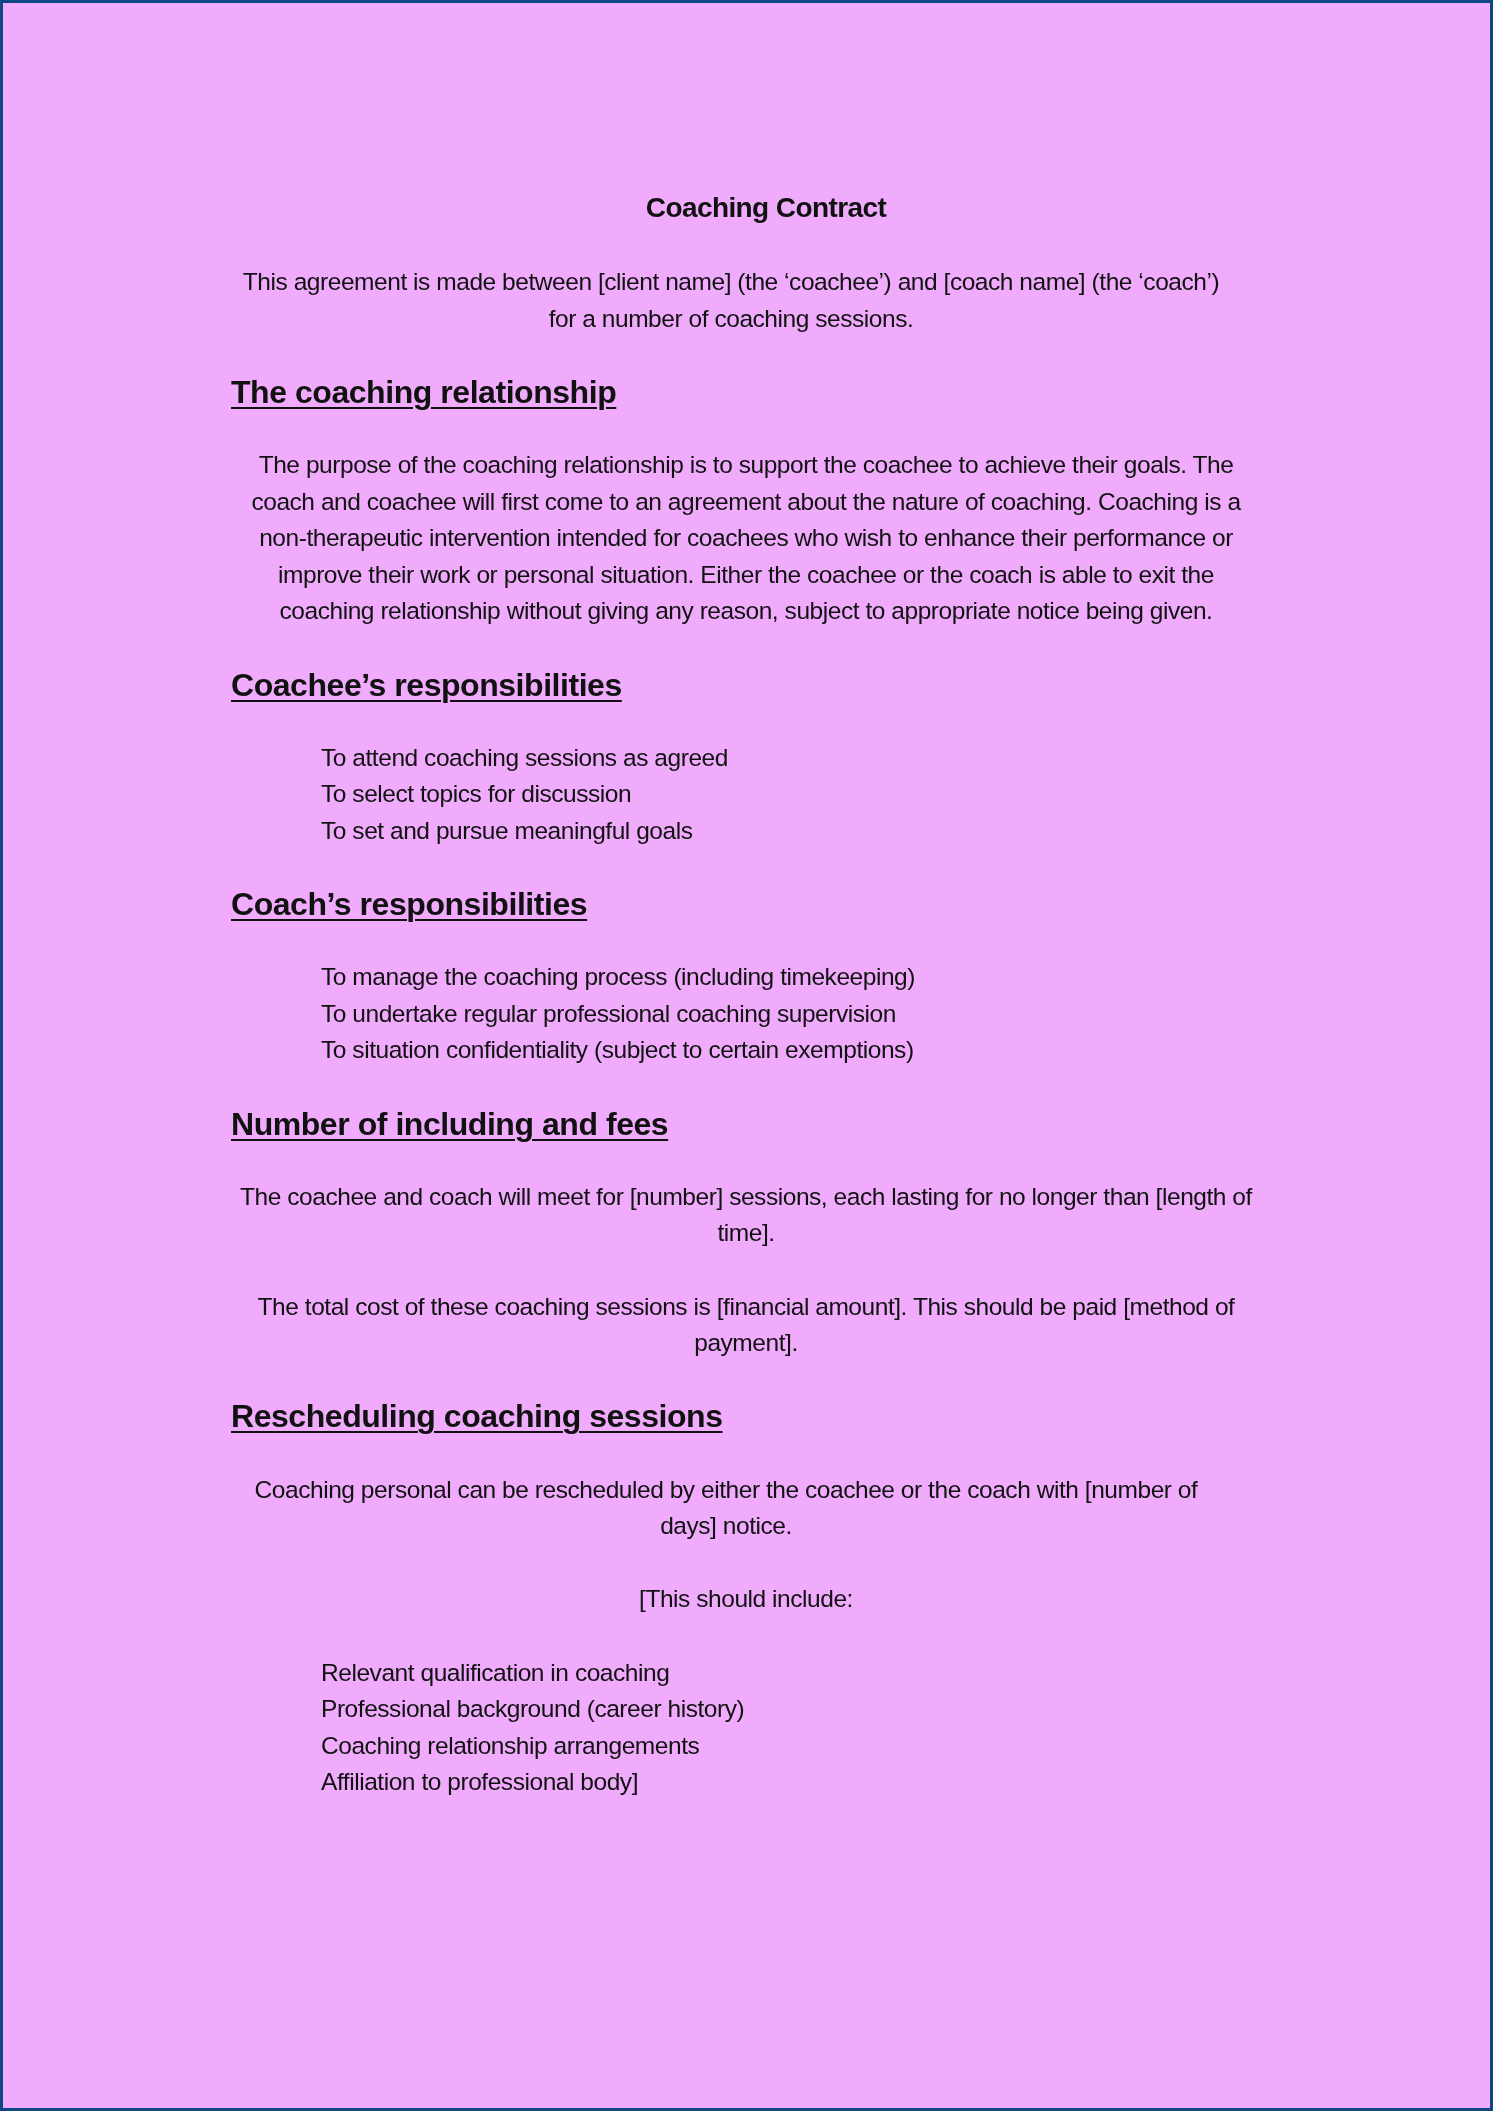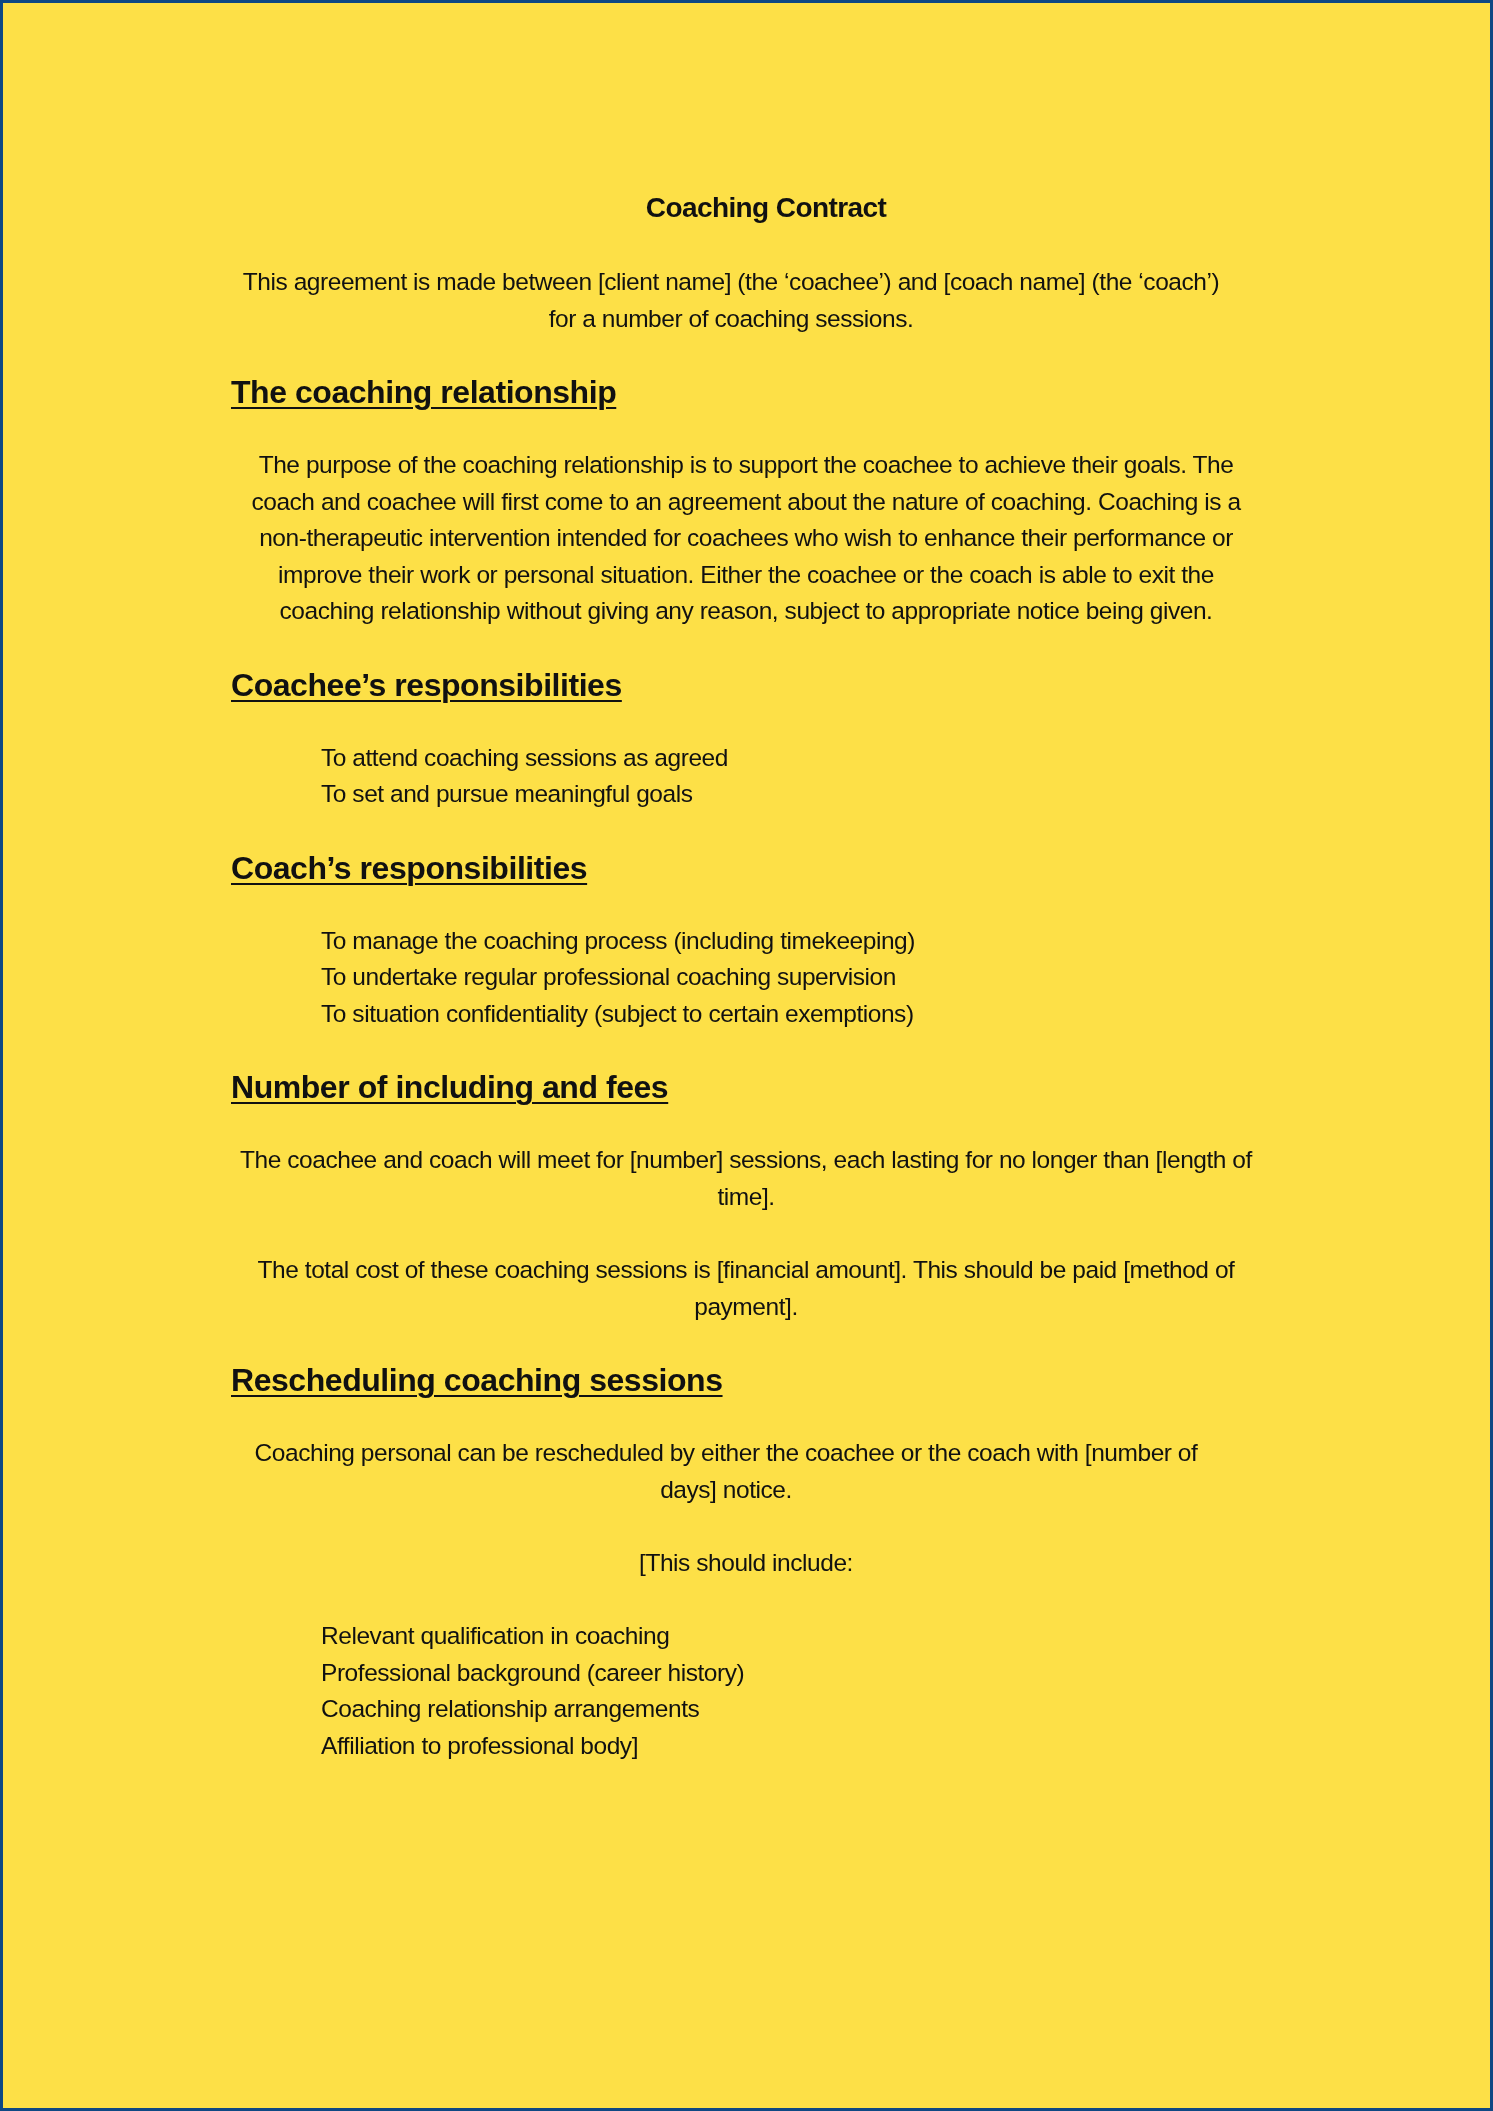--- a/index.html
+++ b/index.html
@@ -2,21 +2,21 @@
 <html><head>
   <meta charset="utf-8">
   <style>
     html, body { margin: 0; padding: 0; background: #ffffff; }
     body { width: 1493px; height: 2111px; position: relative; overflow: hidden; }
     .frame {
       position: absolute; left: 0; top: 0;
       width: 1493px; height: 2111px;
       box-sizing: border-box;
       border: 3px solid #0e4884;
-      background: #fde047;
+      background: #f0abfc;
     }
     .doc {
       position: absolute;
       left: 228px; top: 183px;
       width: 1030px;
       font-family: "Liberation Sans", sans-serif;
       color: #111111;
       font-size: 24.5px;
       letter-spacing: -0.45px;
     }
@@ -62,20 +62,21 @@
     <div class="title">Coaching Contract</div>
 
     <div class="para" style="width:1000px">This agreement is made between [client name] (the ‘coachee’) and [coach name] (the ‘coach’) for a number of coaching sessions.</div>
 
     <div class="heading">The coaching relationship</div>
     <div class="para" style="width:1030px">The purpose of the coaching relationship is to support the coachee to achieve their goals. The coach and coachee will first come to an agreement about the nature of coaching. Coaching is a non-therapeutic intervention intended for coachees who wish to enhance their performance or improve their work or personal situation. Either the coachee or the coach is able to exit the coaching relationship without giving any reason, subject to appropriate notice being given.</div>
 
     <div class="heading">Coachee’s responsibilities</div>
     <ul class="list">
       <li>To attend coaching sessions as agreed</li>
+      <li>To select topics for discussion</li>
       <li>To set and pursue meaningful goals</li>
     </ul>
 
     <div class="heading">Coach’s responsibilities</div>
     <ul class="list">
       <li>To manage the coaching process (including timekeeping)</li>
       <li>To undertake regular professional coaching supervision</li>
       <li>To situation confidentiality (subject to certain exemptions)</li>
     </ul>
 

